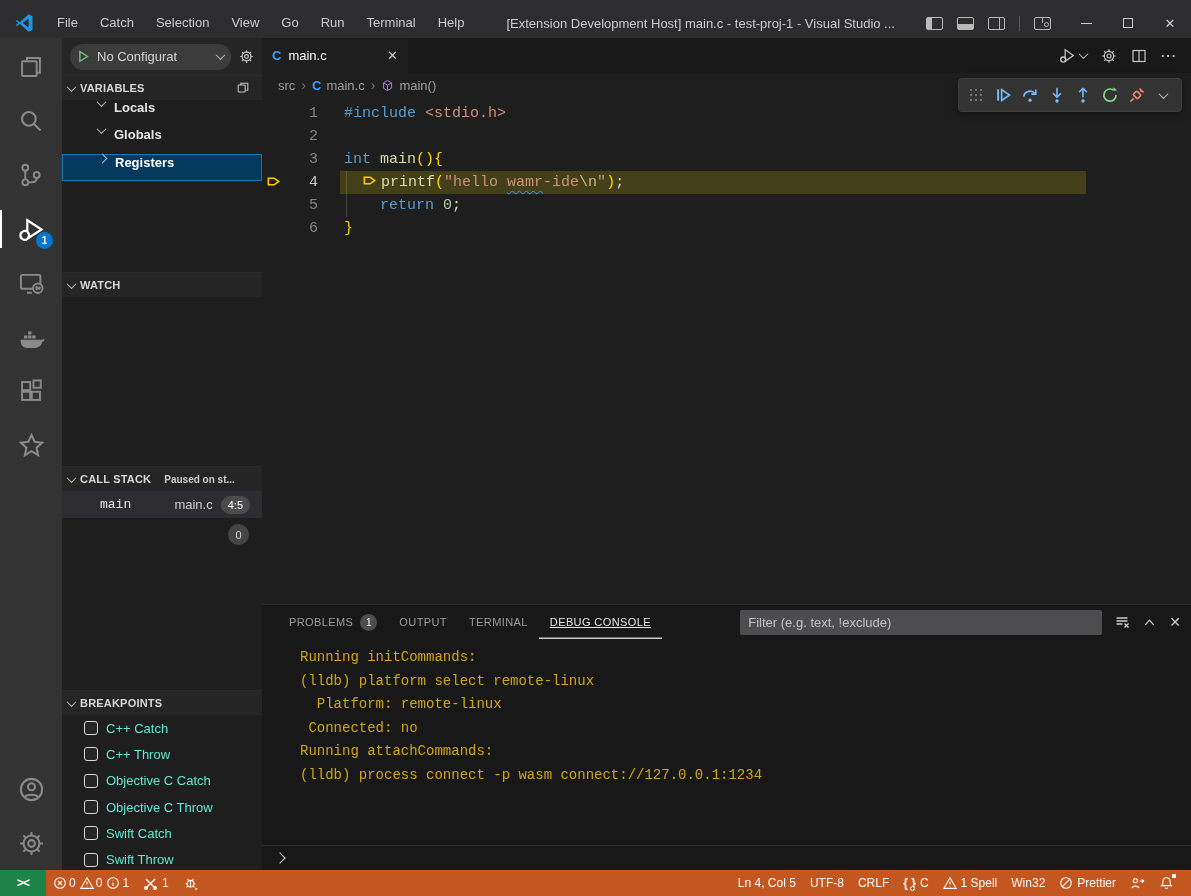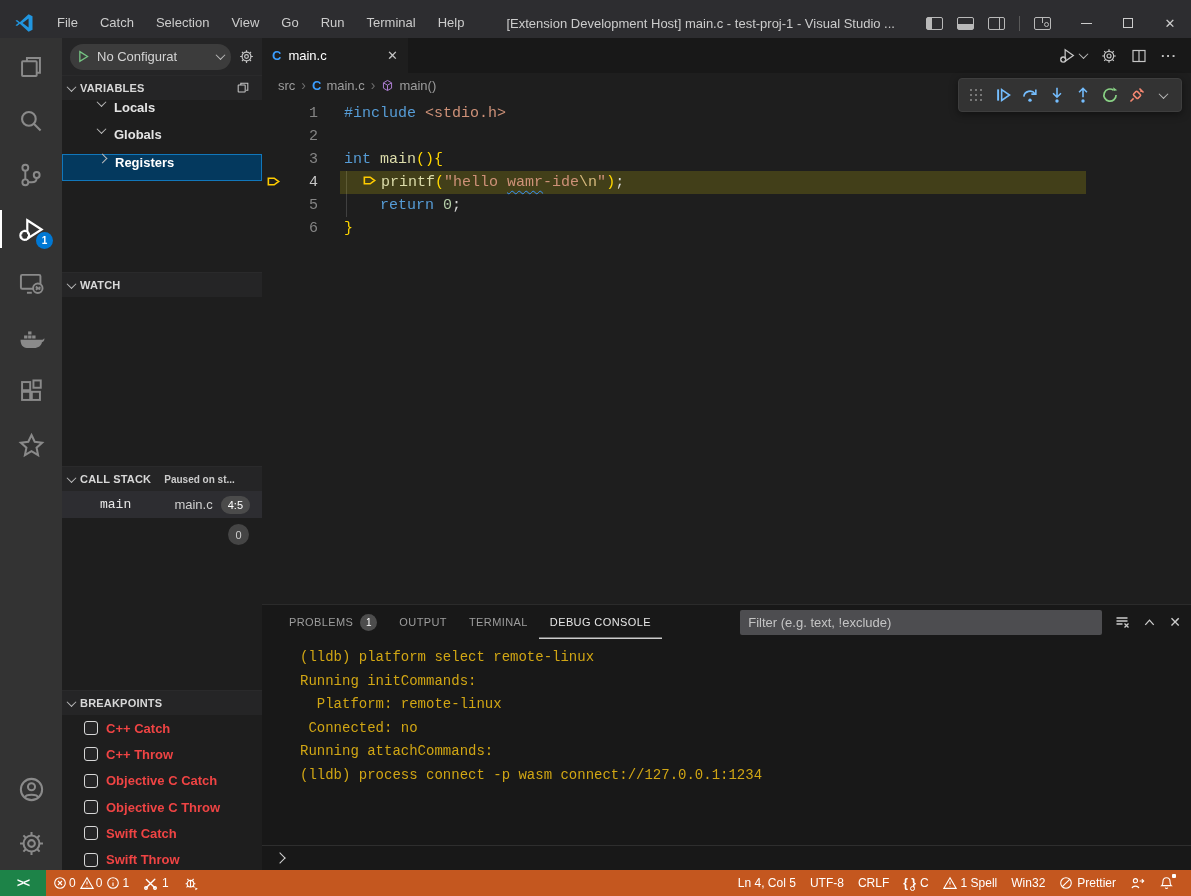--- a/index.html
+++ b/index.html
@@ -58,21 +58,21 @@
   .tree-row.selected { background:#04395e; border:1px solid #1177bb; color:#ffffff; }
   .frame-row { height:27px; background:#2d2d31; display:flex; align-items:center; padding:0 12px 0 38px; }
   .frame-fn { font-family:"Liberation Mono","DejaVu Sans Mono",monospace; font-size:13px; color:#e8e8e8; }
   .frame-right { margin-left:auto; display:flex; align-items:center; gap:8px; }
   .frame-file { color:#cfcfcf; }
   .pill { background:#4b4b4b; border-radius:9px; padding:0 7px; height:18px; line-height:18px; font-size:11px; color:#ffffff; }
   .badge-row { height:30px; display:flex; justify-content:flex-end; padding:6px 13px 0 0; }
   .round-badge { width:21px; height:21px; border-radius:50%; background:#454545; color:#cfcfcf; font-size:11px; display:grid; place-items:center; }
   .bp-row { height:26.3px; display:flex; align-items:center; gap:8px; padding-left:22px; }
   .bp-check { width:14px; height:14px; border:1.4px solid #d7d7d7; border-radius:3px; background:#252526; flex:none; }
-  .bp-label { color:#ef4444;font-weight:bold; }
+  .bp-label { color:#5eead4; }
 
   
   .editor-col { flex:1; min-width:0; display:flex; flex-direction:column; position:relative; background:#1e1e1e; }
   .tabbar { height:35px; background:#181818; display:flex; align-items:stretch; flex:none; }
   .tab { width:146px; background:#1e1e1e; display:flex; align-items:center; gap:7px; padding:0 10px; color:#ffffff; }
   .c-icon { color:#3b9eff; font-weight:bold; font-size:13px; }
   .tab-close { margin-left:auto; color:#c5c5c5; font-size:13px; }
   .editor-actions { margin-left:auto; display:flex; align-items:center; gap:14px; padding-right:14px; color:#c5c5c5; }
   .ea-run { display:flex; align-items:center; gap:4px; }
   .breadcrumbs { height:24px; display:flex; align-items:center; gap:6px; padding-left:16px; color:#9d9d9d; background:#1e1e1e; flex:none; }
@@ -95,21 +95,21 @@
   .debug-toolbar { position:absolute; top:40px; right:9px; width:224px; height:34px; background:#333333; border:1px solid #3e3e3e; border-radius:4px; box-shadow:0 2px 8px rgba(0,0,0,.45); display:flex; align-items:center; justify-content:space-around; padding:0 4px; z-index:5; }
   .dtb-btn { width:24px; height:24px; display:grid; place-items:center; border-radius:4px; }
   .grip { display:grid; grid-template-columns:repeat(3,3px); grid-template-rows:repeat(3,3px); gap:2px; }
   .grip i { width:2.5px; height:2.5px; border-radius:50%; background:#8f8f8f; }
 
   
   .panel { height:266px; flex:none; background:#181818; border-top:1px solid #2b2b2b; display:flex; flex-direction:column; }
   .panel-header { height:34px; display:flex; align-items:center; padding:0 10px 0 16px; flex:none; }
   .panel-tabs { display:flex; align-items:center; height:100%; }
   .panel-tab { display:flex; align-items:center; gap:7px; padding:0 11px; height:100%; font-size:11px; letter-spacing:.4px; color:#9d9d9d; }
-  .panel-tab.active { color:#e7e7e7; box-shadow:inset 0 -1.5px 0 #cccccc; }
+  .panel-tab.active { color:#e7e7e7; box-shadow:inset 0 -1.5px 0 #cccccc;text-decoration:underline; }
   .tab-badge { background:#4d4d4d; color:#ffffff; width:17px; height:17px; border-radius:50%; font-size:10px; display:grid; place-items:center; letter-spacing:0; }
   .filter-input { margin-left:auto; width:362px; height:25px; background:#4d4d50; border:none; border-radius:2px; color:#e0e0e0; font-size:13px; padding:0 8px; font-family:"Liberation Sans",sans-serif; }
   .filter-input::placeholder { color:#c4c4c4; }
   .panel-actions { display:flex; align-items:center; gap:12px; margin-left:12px; color:#cccccc; }
   .console-output { flex:1; padding:7px 0 0 38px; font-family:"Liberation Mono","DejaVu Sans Mono",monospace; font-size:14px; line-height:23.5px; color:#d1a614; overflow:hidden; }
   .console-line { white-space:pre; }
   .console-input { height:25px; border-top:1px solid #2e2e2e; display:flex; align-items:center; padding-left:14px; flex:none; }
 
   
   .statusbar { position:absolute; left:0; right:0; bottom:0; height:26px; background:#c4571f; display:flex; align-items:center; color:#ffffff; font-size:12px; }
@@ -538,22 +538,22 @@
               </span>
             <span>
                 <svg width="15" height="15" viewBox="0 0 16 16" fill="none" stroke="currentColor" stroke-width="1.4">
                   <path d="m3.5 10.5 4.5-5 4.5 5"></path>
                 </svg>
               </span>
             <span style="font-size:14px;">✕</span>
           </div>
         </div>
         <div class="console-output">
+            <div class="console-line">Running initCommands:</div>
             <div class="console-line">(lldb) platform select remote-linux</div>
-            <div class="console-line">Running initCommands:</div>
             <div class="console-line">  Platform: remote-linux</div>
             <div class="console-line"> Connected: no</div>
             <div class="console-line">Running attachCommands:</div>
             <div class="console-line">(lldb) process connect -p wasm connect://127.0.0.1:1234</div>
           </div>
         <div class="console-input">
           <span class="chev right" style="border-color:#d4d4d4;width:8px;height:8px;"></span>
         </div>
       </div>
     </div>

